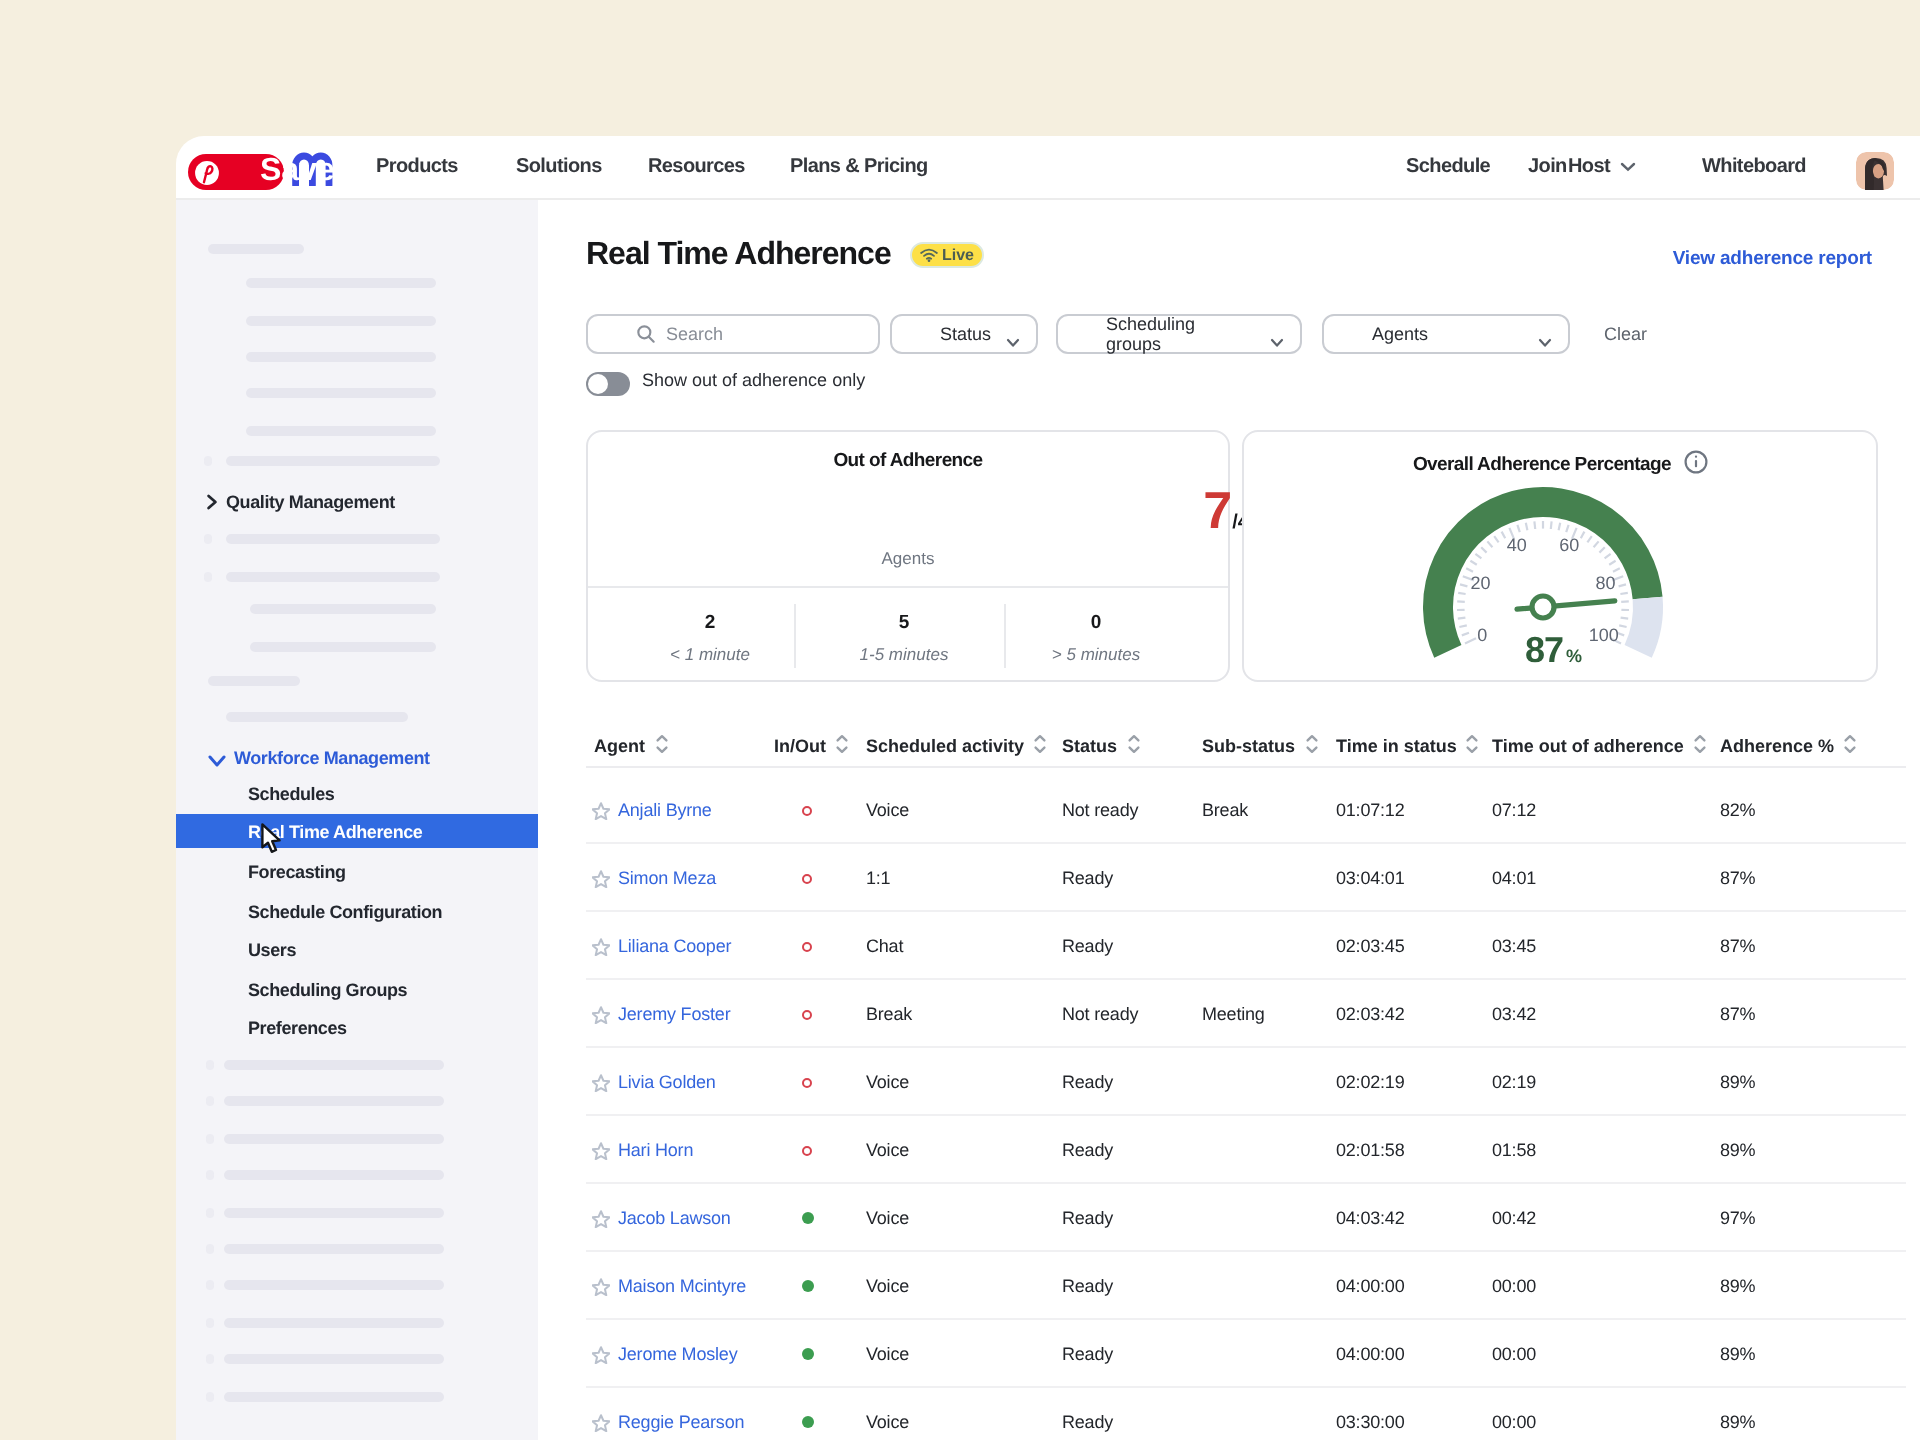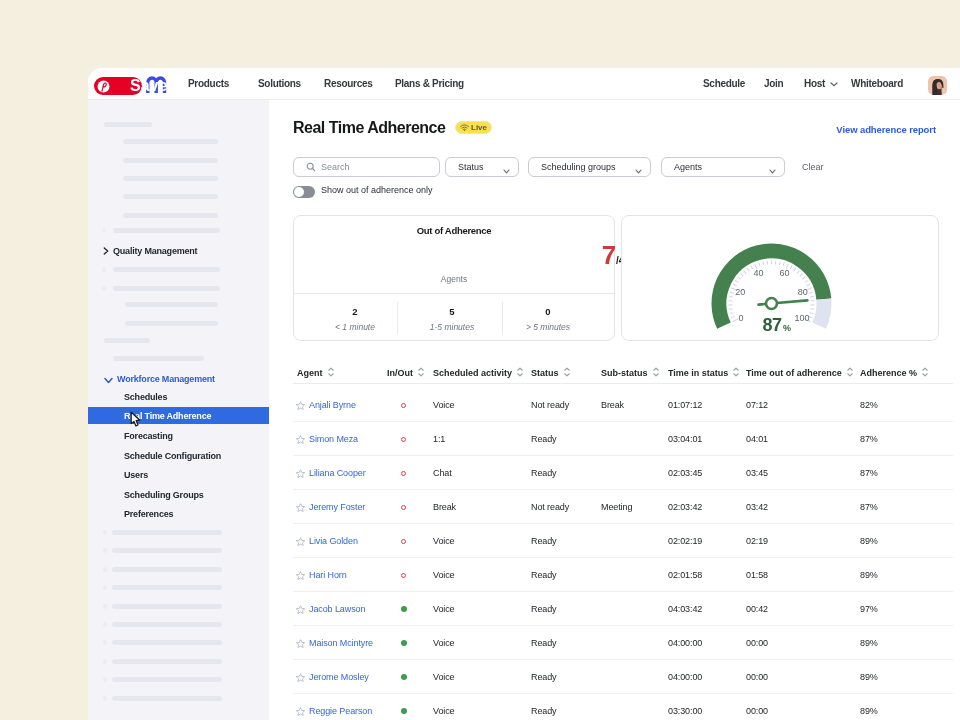--- a/index.html
+++ b/index.html
@@ -28,21 +28,21 @@
 #sel span { position:absolute; left:36px; top:4px; font-size:9px; letter-spacing:-0.2px; color:#fff; font-weight:bold; }
 .sub { left:36px; }
 #cursor { position:absolute; left:41px; top:311px; z-index:6; }
 #main { position:absolute; left:181px; top:32px; width:691px; height:620px; }
 #title { position:absolute; left:24px; top:19px; font-size:16px; font-weight:bold; color:#17181a; letter-spacing:-0.5px; white-space:nowrap; }
 #live { position:absolute; left:186px; top:21px; height:13px; padding:0 4px; background:#fde047;
   border:1px solid #dce9e0; border-radius:7px; font-size:8px; font-weight:bold; color:#4c5d53;
   display:flex; align-items:center; }
 #viewrep { position:absolute; right:24px; top:24px; font-size:9.5px; letter-spacing:-0.1px; font-weight:bold; color:#2d5bd7; }
 .inp { position:absolute; top:57px; height:20px; border:1px solid #c9ccd2; border-radius:6px;
-  background:#fff; font-size:9px; color:#2a2d33; display:flex; align-items:center; padding:0 12px; }
+  background:#fff; font-size:9px; color:#2a2d33; display:flex; align-items:center; padding:0 24px; }
 .inp .ch { position:absolute; right:8px; top:7.5px; }
 #search { left:24px; width:147px; color:#888d96; }
 #toggle { position:absolute; left:24px; top:86px; width:22px; height:12px; background:#888d96;
   border-radius:6px; }
 #toggle i { position:absolute; left:1px; top:1px; width:10px; height:10px; background:#fff; border-radius:50%; }
 #tlabel { position:absolute; left:52px; top:85px; font-size:9px; color:#2a2d33; }
 .card { position:absolute; top:115px; background:#fff; border:1px solid #e3e4e8; border-radius:8px; height:126px; }
 #card1 { left:24px; width:322px; }
 #card2 { left:352px; width:318px; }
 .ctitle { width:100%; text-align:center; margin-top:9px; font-size:9.5px; letter-spacing:-0.3px; font-weight:bold; color:#17181a; }
@@ -68,21 +68,21 @@
 </style></head>
 <body>
 <div id="win">
   <div id="topbar">
     <div class="nav" style="left:100px">Products</div>
     <div class="nav" style="left:170px">Solutions</div>
     <div class="nav" style="left:236px">Resources</div>
     <div class="nav" style="left:307px">Plans &amp; Pricing</div>
     <div class="nav" style="left:615px">Schedule</div>
     <div class="nav" style="left:676px">Join</div>
-    <div class="nav" style="left:716px">Host <svg width="8" height="5" viewBox="0 0 8 5" style="margin-left:2px">
+    <div class="nav" style="left:696px">Host <svg width="8" height="5" viewBox="0 0 8 5" style="margin-left:2px">
           <path d="M1 1 L4 3.8 L7 1" fill="none" stroke="#5d636c" stroke-width="1.2" stroke-linecap="round"></path>
         </svg></div>
     <div class="nav" style="left:763px">Whiteboard</div>
     <svg id="mlogo" width="22" height="17" viewBox="0 0 22 17">
         <path d="M2.8 16.5V6.7C2.8 4 4.6 2 7 2s4.2 2 4.2 4.7v9.8M11.2 16.5V6.7C11.2 4 13 2 15.4 2s4.1 2 4.1 4.7v9.8" fill="none" stroke="#3b4ae0" stroke-width="3.4" stroke-linecap="round"></path>
       </svg>
     <svg id="avatar" width="19" height="19" viewBox="0 0 19 19">
         <rect width="19" height="19" rx="5" fill="#eec4ab"></rect>
         <path d="M4.5 19 V9 Q4.5 3 10 3 Q15 3 15.3 8 L15.5 12 Q13 10.5 13.5 14 L13.8 19 Z" fill="#3b3233"></path>
         <ellipse cx="11.2" cy="9.6" rx="2.8" ry="3.6" fill="#d8a184"></ellipse>
@@ -176,20 +176,25 @@
       <div id="bignum"><span class="seven">7</span><span class="outof">/43</span></div>
       <div id="agents">Agents</div>
       <div id="c1div"></div>
       <div class="stat" style="left:8px"><b>2</b><span>&lt; 1 minute</span></div>
       <div class="stat" style="left:105px"><b>5</b><span>1-5 minutes</span></div>
       <div class="stat" style="left:201px"><b>0</b><span>&gt; 5 minutes</span></div>
       <div class="vdiv" style="left:103px"></div>
       <div class="vdiv" style="left:208px"></div>
     </div>
     <div class="card" id="card2">
+      <div class="ctitle">Overall Adherence Percentage<svg width="12" height="12" viewBox="0 0 12 12" style="margin-left:6px;vertical-align:-2px">
+            <circle cx="6" cy="6" r="5.2" fill="none" stroke="#6f7681" stroke-width="1.1"></circle>
+            <rect x="5.45" y="5" width="1.1" height="3.6" rx="0.5" fill="#6f7681"></rect>
+            <rect x="5.45" y="2.7" width="1.1" height="1.2" rx="0.5" fill="#6f7681"></rect>
+          </svg></div>
       <svg width="320" height="122" viewBox="0 0 320 122" style="position:absolute;left:0;top:10px">
           <path d="M 101.92 99.69 A 52.50 52.50 0 1 1 201.81 73.02" fill="none" stroke="#45814f" stroke-width="15.0"></path>
           <path d="M 201.81 73.02 A 52.50 52.50 0 0 1 197.08 99.69" fill="none" stroke="#dde3ef" stroke-width="15.0"></path>
           <line x1="110.5" y1="95.7" x2="116.0" y2="93.1" stroke="#d2d7e1" stroke-width="1.1"></line>
           <line x1="108.9" y1="91.7" x2="112.5" y2="90.4" stroke="#d2d7e1" stroke-width="1.1"></line>
           <line x1="107.7" y1="87.5" x2="111.4" y2="86.7" stroke="#d2d7e1" stroke-width="1.1"></line>
           <line x1="106.9" y1="83.3" x2="110.7" y2="82.8" stroke="#d2d7e1" stroke-width="1.1"></line>
           <line x1="106.5" y1="79.0" x2="110.3" y2="78.9" stroke="#d2d7e1" stroke-width="1.1"></line>
           <line x1="106.6" y1="74.7" x2="110.4" y2="74.9" stroke="#d2d7e1" stroke-width="1.1"></line>
           <line x1="107.1" y1="70.4" x2="110.8" y2="71.0" stroke="#d2d7e1" stroke-width="1.1"></line>

